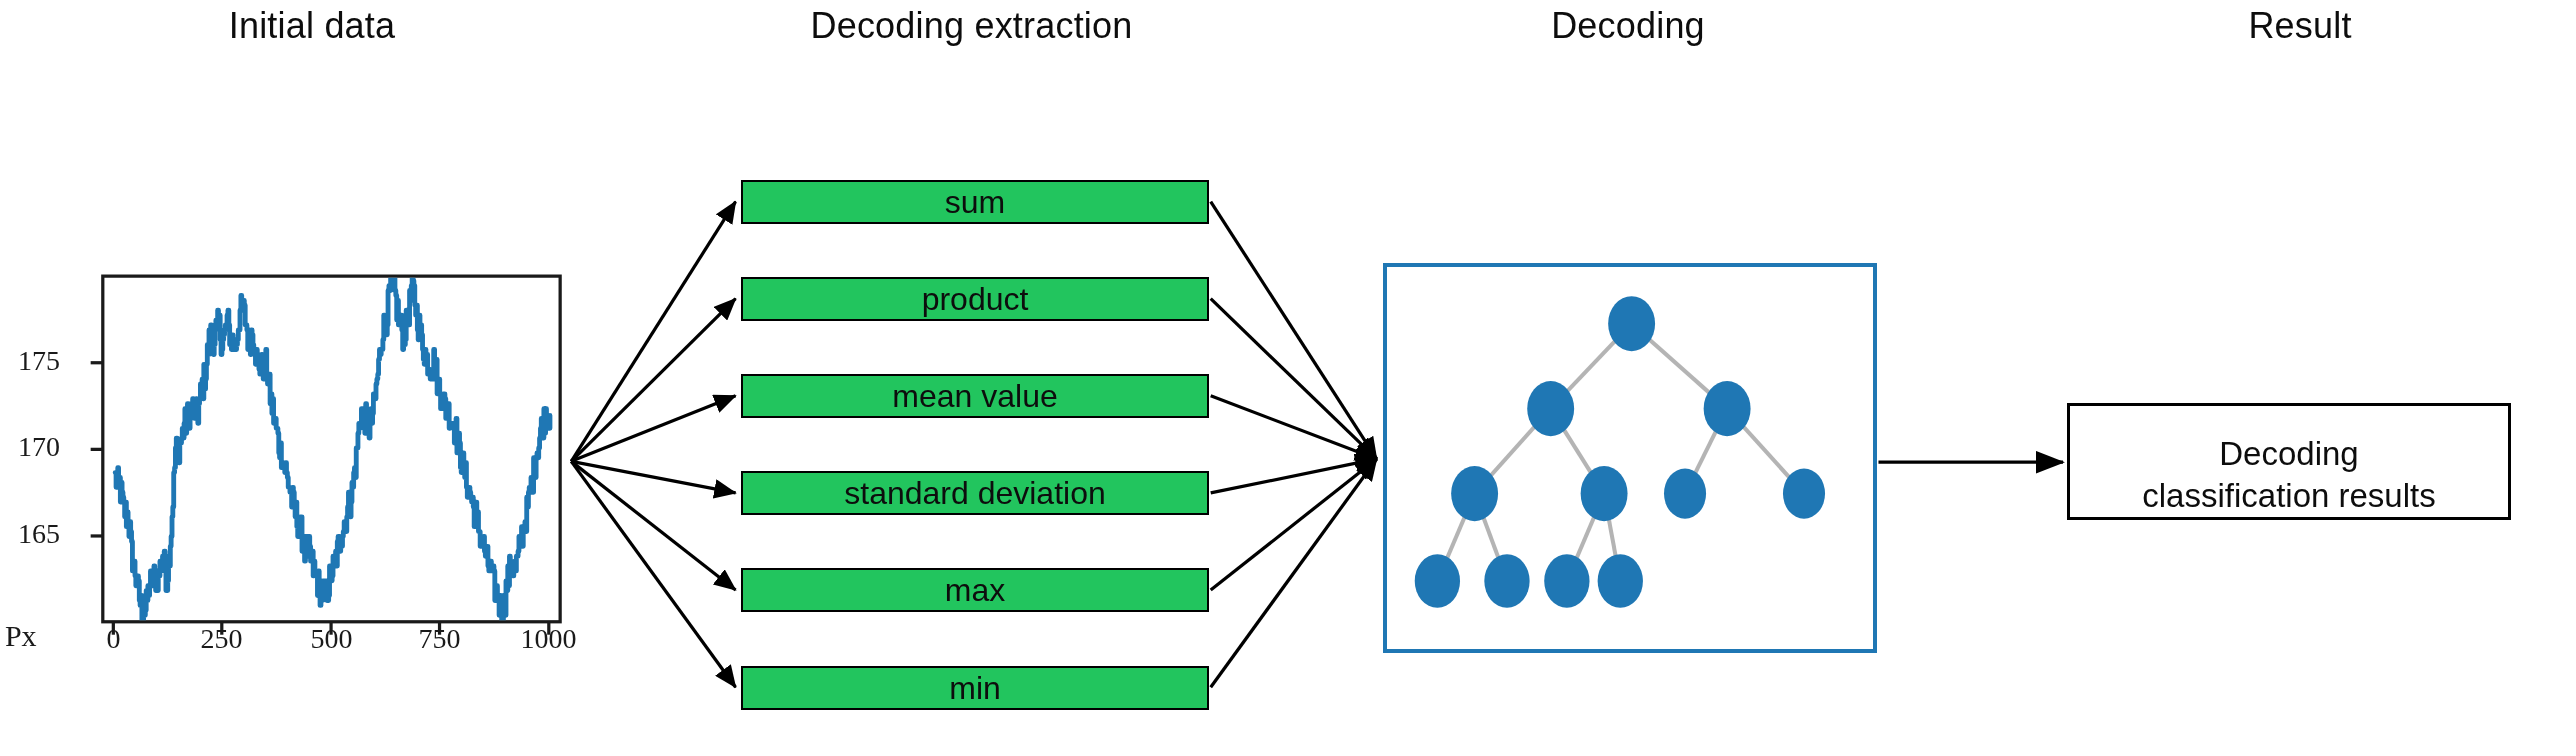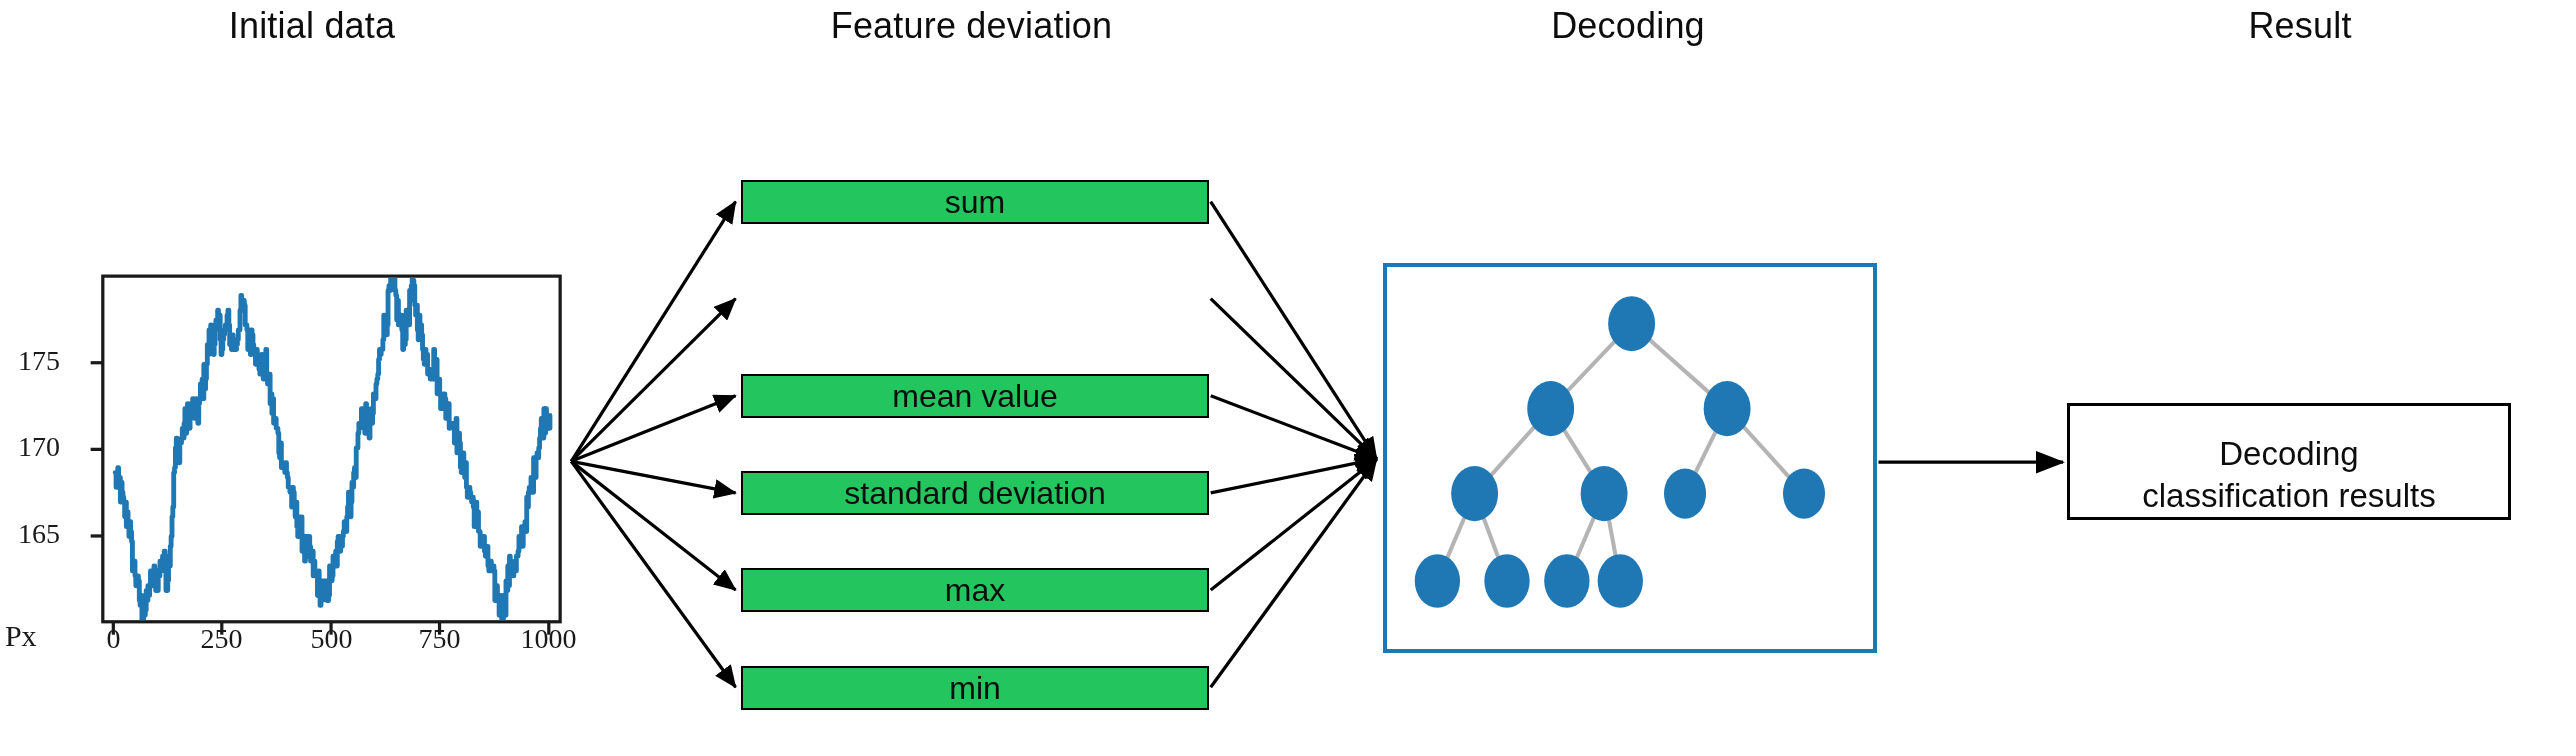--- a/index.html
+++ b/index.html
@@ -125,21 +125,21 @@
     color: #0d0d0d;
     white-space: nowrap;
   }
 </style>
 </head>
 <body>
 
 <div id="stage">
 
   <div class="col-header" id="hdr-initial">Initial data</div>
-  <div class="col-header" id="hdr-feature">Feature deviation</div>
+  <div class="col-header" id="hdr-feature">Decoding extraction</div>
   <div class="col-header" id="hdr-catboost">Decoding</div>
   <div class="col-header" id="hdr-result">Result</div>
 
   <div id="chart-wrap">
     <svg id="chart-svg" width="599" height="405" viewBox="0 0 740 500">
 
       <rect x="127" y="21" width="565" height="427" fill="#ffffff" stroke="#1a1a1a" stroke-width="4"></rect>
 
       <g stroke="#1a1a1a" stroke-width="4">
         <line x1="112" y1="128" x2="127" y2="128"></line>
@@ -171,20 +171,21 @@
     <div class="axis-label xtick-label" style="left:173px; top:364px;">250</div>
     <div class="axis-label xtick-label" style="left:283px; top:364px;">500</div>
     <div class="axis-label xtick-label" style="left:391px; top:364px;">750</div>
     <div class="axis-label xtick-label" style="left:500px; top:364px;">1000</div>
 
     
     <div class="axis-label" id="px-label">Px</div>
   </div>
 
   <div class="feature-box" style="top:180px;">sum</div>
+  <div class="feature-box" style="top:277px;">product</div>
   <div class="feature-box" style="top:471px;">standard deviation</div>
   <div class="feature-box" style="top:374px;">mean value</div>
   <div class="feature-box" style="top:568px;">max</div>
   <div class="feature-box" style="top:666px;">min</div>
 
   <div id="catboost-panel">
     <svg width="486" height="382" viewBox="0 0 600 472">
       <g stroke="#b4b4b4" stroke-width="5" fill="none">
 
         <line x1="302" y1="70" x2="202" y2="175"></line>

